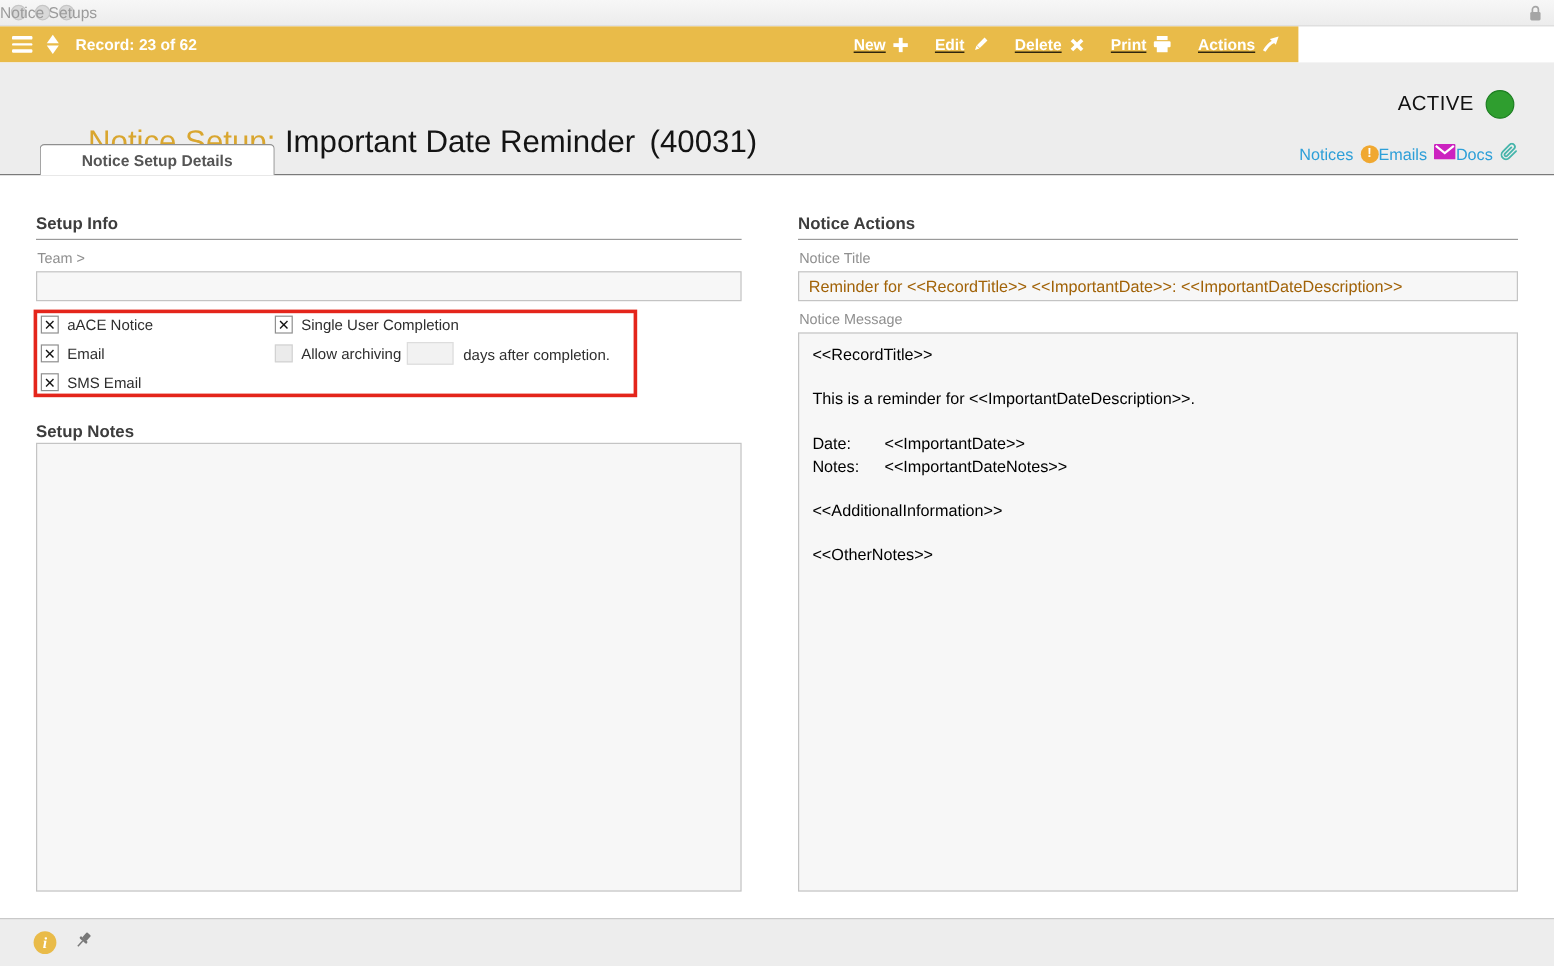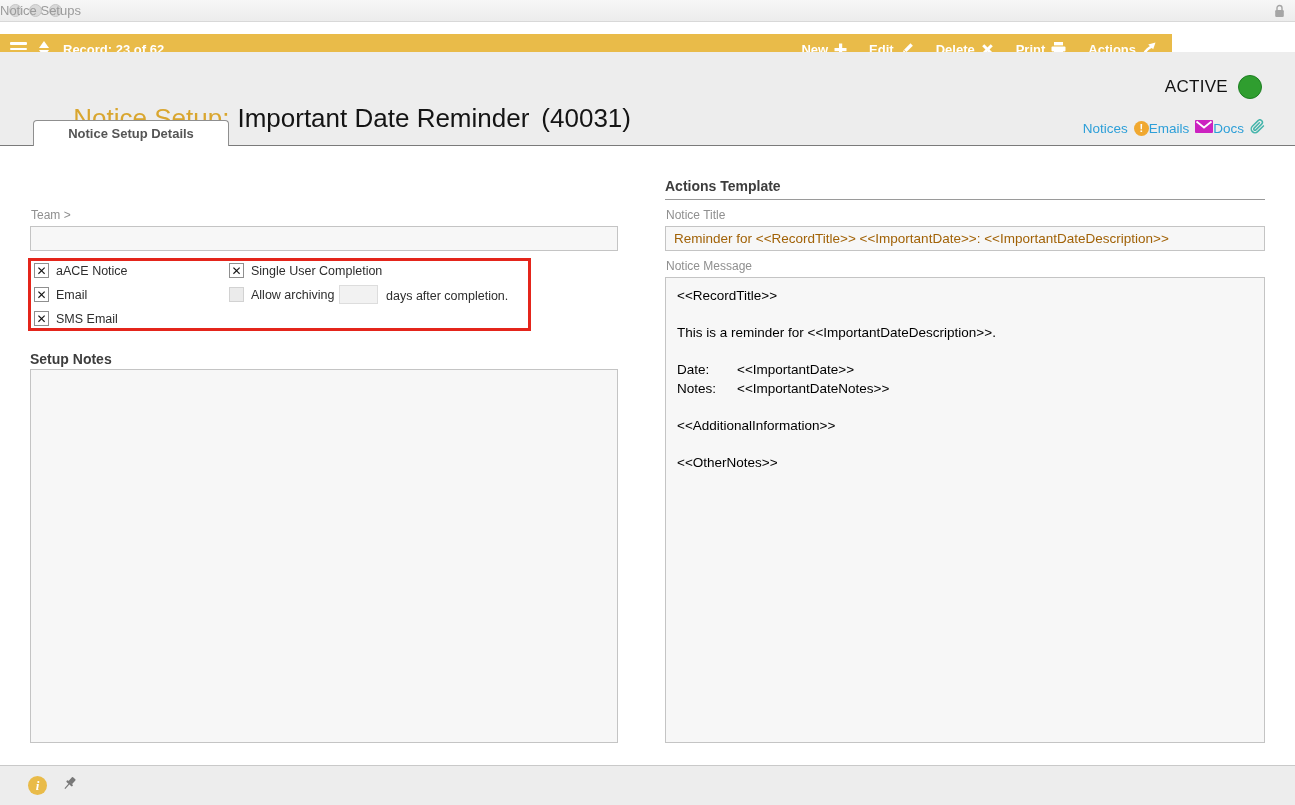--- a/index.html
+++ b/index.html
@@ -11,21 +11,21 @@
   .titlebar { position:absolute; left:0; top:0; width:1295px; height:22px;
     background:linear-gradient(#f7f7f7,#ececec); border-bottom:1px solid #d8d8d8; }
   .traffic { position:absolute; top:4px; width:13px; height:13px; border-radius:50%;
     background:#d9d9d9; border:1px solid #c6c6c6; }
   .t1{ left:9px; } .t2{ left:29px; } .t3{ left:49px; }
   .win-title { position:absolute; top:3px; left:0; width:100%; text-align:left;
     font-size:13px; color:#9b9b9b; }
   .lock { position:absolute; right:10px; top:4px; }
 
   
-  .toolbar { position:absolute; left:0; top:34px; width:1172px; height:30px;
+  .toolbar { position:absolute; left:0; top:22px; width:1082px; height:30px;
     background:#e9bb49; display:flex; align-items:center; }
   .tb-left { display:flex; align-items:center; gap:12px; padding-left:10px; }
   .hamburger { display:flex; flex-direction:column; gap:3px; cursor:pointer; }
   .hamburger span { display:block; width:17px; height:2.6px; background:#fff; border-radius:1px; }
   .updown { display:flex; flex-direction:column; gap:2px; cursor:pointer; }
   .tri-up { width:0; height:0; border-left:5.5px solid transparent; border-right:5.5px solid transparent; border-bottom:7px solid #fff; }
   .tri-down { width:0; height:0; border-left:5.5px solid transparent; border-right:5.5px solid transparent; border-top:7px solid #fff; }
   .record-counter { color:#fff; font-size:13px; font-weight:700; margin-left:2px; }
   .tb-right { margin-left:auto; display:flex; align-items:center; gap:22px; padding-right:16px;text-decoration:underline; }
   .tb-btn { display:flex; align-items:center; gap:6px; color:#fff; font-size:13px; font-weight:700; cursor:pointer; }
@@ -196,20 +196,21 @@
         <span>Docs</span>
         <span>
           <svg width="15" height="15" viewBox="0 0 24 24">
               <path d="M21.44 11.05l-9.19 9.19a6 6 0 0 1-8.49-8.49l9.19-9.19a4 4 0 0 1 5.66 5.66l-9.2 9.19a2 2 0 0 1-2.83-2.83l8.49-8.48" fill="none" stroke="#45b5ab" stroke-width="2.4" stroke-linecap="round"></path>
             </svg>
         </span>
       </span>
     </div>
   </div>
 
+  <div class="section-heading" style="left:30px; top:178px; width:588px;">Setup Info</div>
   <div class="field-label" style="left:31px; top:208px;">Team &gt;</div>
   <div class="field-box team-input"></div>
 
   <div class="annotation-box"></div>
 
   <div class="cb-row" style="left:34px; top:263px;">
     <span class="cb cb-checked">✕</span>
     <span class="cb-label">aACE Notice</span>
   </div>
   <div class="cb-row" style="left:34px; top:287px;">
@@ -227,21 +228,21 @@
   <div class="cb-row" style="left:229px; top:287px;">
     <span class="cb cb-un"></span>
     <span class="cb-label">Allow archiving</span>
   </div>
   <div class="days-input"></div>
   <div class="cb-label" style="position:absolute; left:386px; top:289px;">days after completion.</div>
 
   <div class="section-heading" style="left:30px; top:351px; width:588px; border-bottom:none;">Setup Notes</div>
   <div class="field-box notes-box"></div>
 
-  <div class="section-heading" style="left:665px; top:178px; width:600px;">Actions Template</div>
+  <div class="section-heading" style="left:665px; top:178px; width:600px;">Notice Actions</div>
   <div class="field-label" style="left:666px; top:208px;">Notice Title</div>
   <div class="field-box title-input">Reminder for &lt;&lt;RecordTitle&gt;&gt; &lt;&lt;ImportantDate&gt;&gt;: &lt;&lt;ImportantDateDescription&gt;&gt;</div>
   <div class="field-label" style="left:666px; top:259px;">Notice Message</div>
   <div class="field-box message-box">&lt;&lt;RecordTitle&gt;&gt;
 
 This is a reminder for &lt;&lt;ImportantDateDescription&gt;&gt;.
 
 Date:	&lt;&lt;ImportantDate&gt;&gt;
 Notes:	&lt;&lt;ImportantDateNotes&gt;&gt;
 

